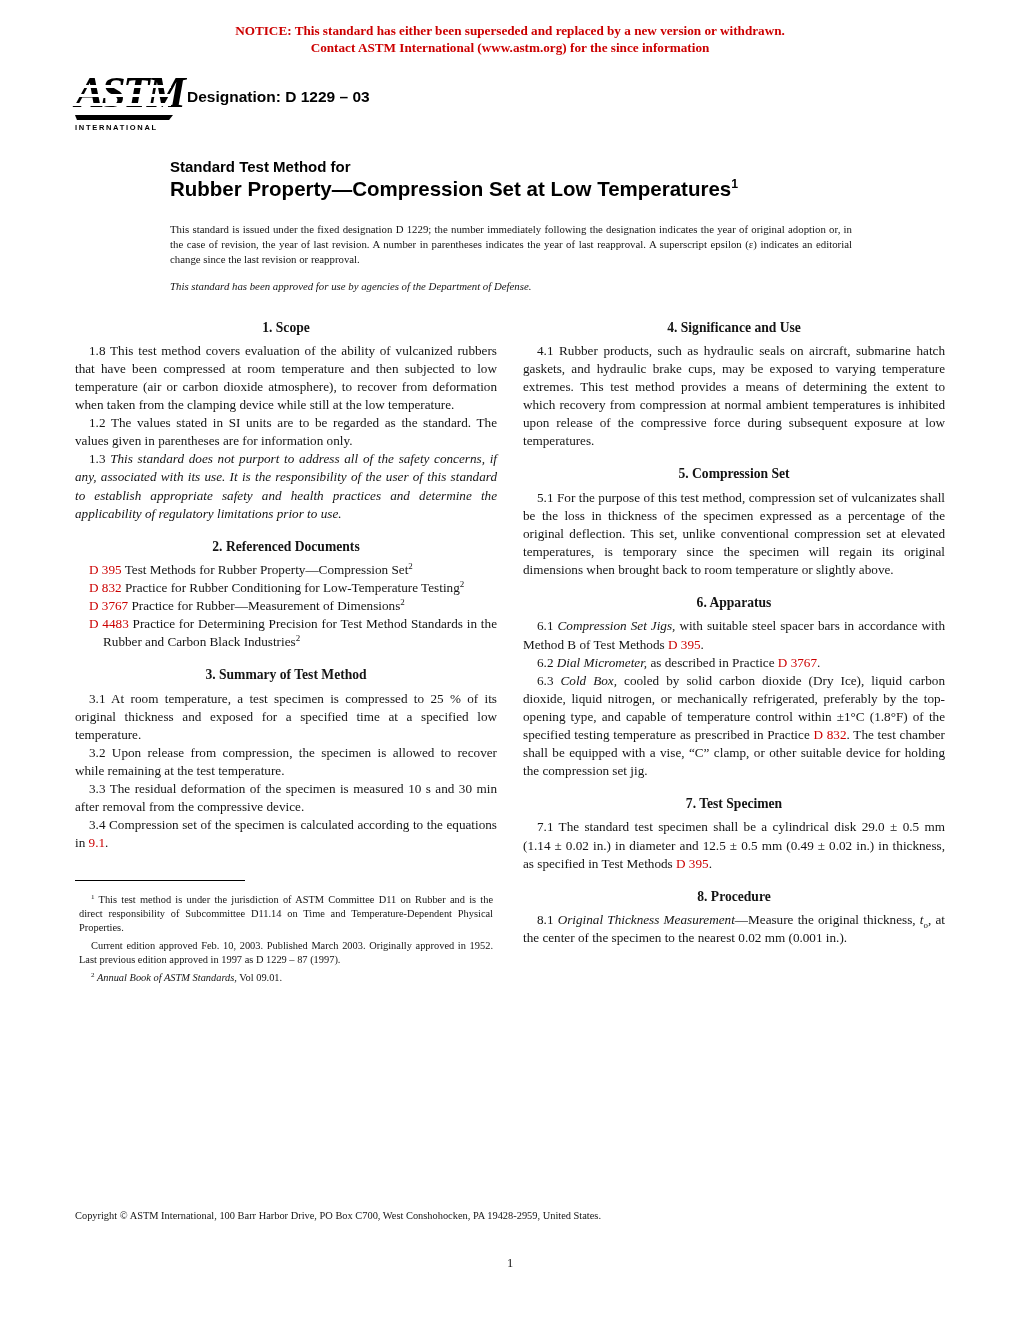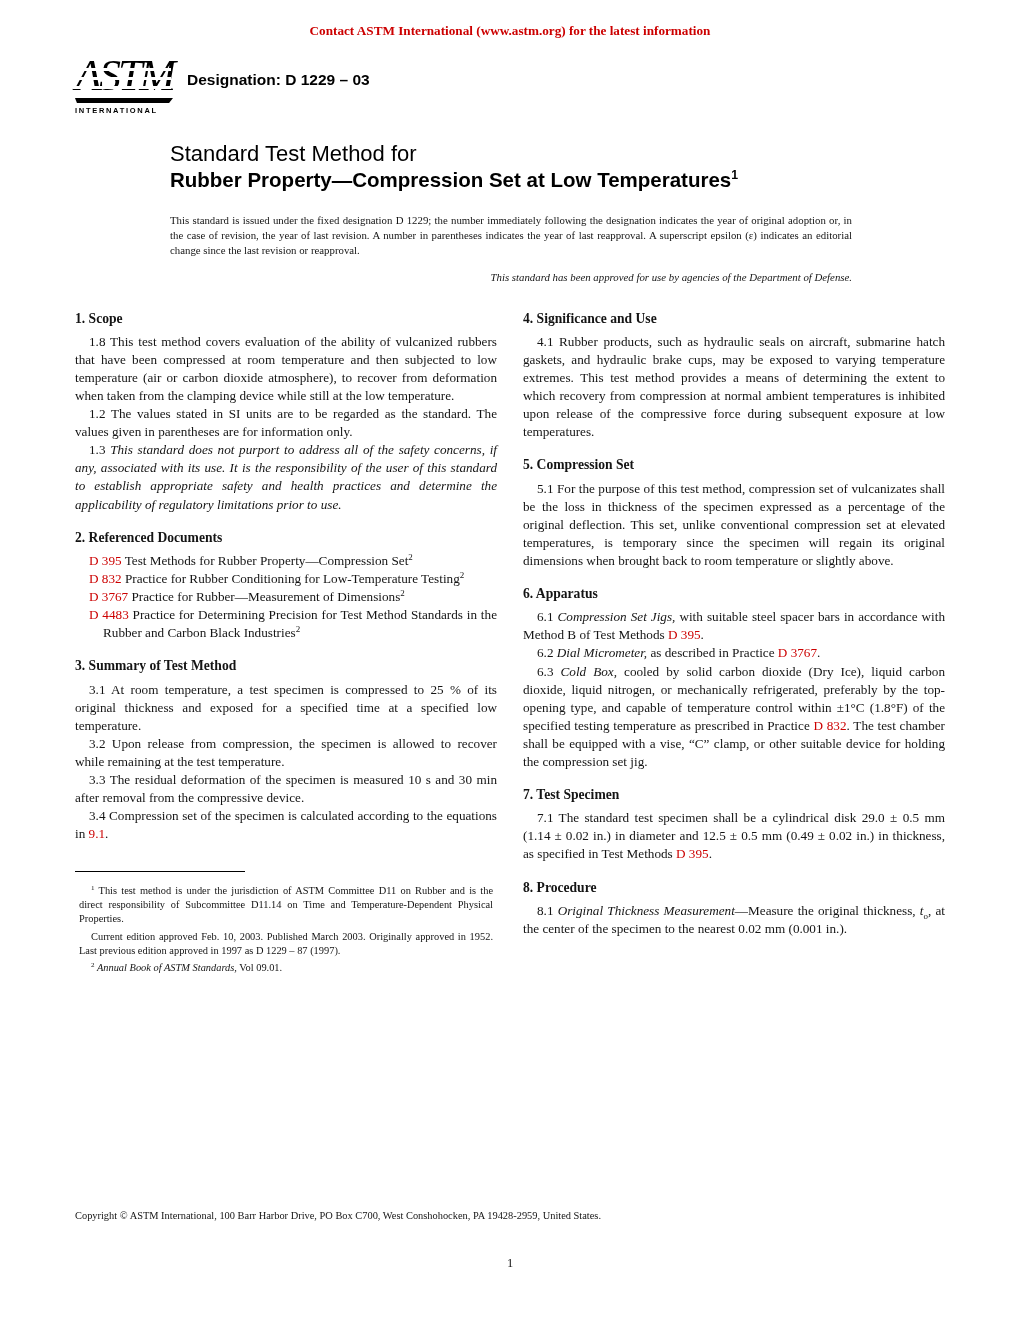--- a/index.html
+++ b/index.html
@@ -7,41 +7,41 @@
     position:relative;width:1020px;height:1320px;margin:0 auto;background:#fff;
     color:#141414;font-family:"Liberation Serif", serif;box-sizing:border-box;
     padding:0 75px;overflow:hidden;
   }
   
   .notice{padding-top:22px;text-align:center;color:#cc0000;font-weight:bold;font-size:13.2px;line-height:1.3;}
   
   .header{display:flex;align-items:flex-start;margin-top:16px;}
   .logo{width:100px;position:relative;}
   .logo-astm{
-    font-family:"Liberation Serif", serif;font-style:italic;font-weight:normal;
+    font-family:"Liberation Serif", serif;font-style:italic;font-weight:bold;
     font-size:44px;line-height:0.95;letter-spacing:-3px;color:#000;position:relative;
   }
   .logo-astm .stripe{position:absolute;left:-2px;right:4px;height:3px;background:#fff;}
   .stripe.s1{top:13px}.stripe.s2{top:22px}.stripe.s3{top:31px}
   .logo-swoosh{height:5px;background:#000;margin:1px 2px 3px 0;
     clip-path:polygon(0 0,100% 0,96% 100%,2% 100%);}
   .logo-intl{font-family:"Liberation Sans", sans-serif;font-size:7.5px;font-weight:bold;letter-spacing:1.7px;color:#000;}
   .designation{margin-left:12px;margin-top:16px;font-family:"Liberation Sans", sans-serif;font-weight:bold;font-size:15.5px;color:#000;}
   
   .titleblock{margin-left:95px;margin-top:26px;font-family:"Liberation Sans", sans-serif;color:#000;}
-  .title-1{font-size:22px;font-weight:normal;line-height:1.15;}
+  .title-1{font-size:15px;font-weight:bold;line-height:1.15;}
   .title-2{font-size:20.5px;font-weight:bold;line-height:1.2;margin-top:2px;}
   .title-2 sup{font-size:60%;}
   
   .preamble{margin:20px 0 0 95px;width:682px;font-size:10.8px;line-height:1.38;text-align:justify;}
-  .dod{margin:13px 0 0 95px;width:682px;font-size:10.8px;font-style:italic;text-align:right;}
+  .dod{margin:13px 0 0 95px;width:682px;font-size:10.8px;font-style:italic;}
   
   .columns{display:flex;gap:26px;margin-top:28px;}
   .col{flex:1;min-width:0;}
-  h2.sec{font-size:13.6px;font-weight:bold;margin:16px 0 6px 0;line-height:1.2;}
+  h2.sec{font-size:13.6px;font-weight:bold;margin:16px 0 6px 0;line-height:1.2;text-align:center;}
   h2.sec.first{margin-top:0;}
   p.body{font-size:13.2px;line-height:1.37;text-align:justify;margin:0;}
   p.ind{text-indent:14px;}
   p.ref{margin-left:28px;text-indent:-14px;}
   .it{font-style:italic;}
   .link{color:#cc0000;}
   sup{font-size:68%;line-height:0;}
   sub{font-size:68%;line-height:0;}
   
   .footnotes{position:relative;margin-top:28px;padding-top:9px;}
@@ -51,21 +51,22 @@
   
   .copyright{position:absolute;left:75px;top:1210px;font-size:10.4px;}
   .pagenum{position:absolute;left:0;right:0;top:1256px;text-align:center;font-size:12.5px;}
 </style>
 </head>
 <body>
 
 <div class="page">
 
   <div class="notice">
-    <div>Contact ASTM International (www.astm.org) for the latest information</div>
+    <div>NOTICE: This standard has either been superseded and replaced by a new version or withdrawn.</div>
+    <div>Contact ASTM International (www.astm.org) for the since information</div>
   </div>
 
   <div class="header">
     <div class="logo">
       <div class="logo-astm">ASTM</div>
       <div class="logo-astm" style="position:absolute;top:0;left:0;width:100%;height:0;">
           <span class="stripe s1"></span>
           <span class="stripe s2"></span>
           <span class="stripe s3"></span>
         </div>

